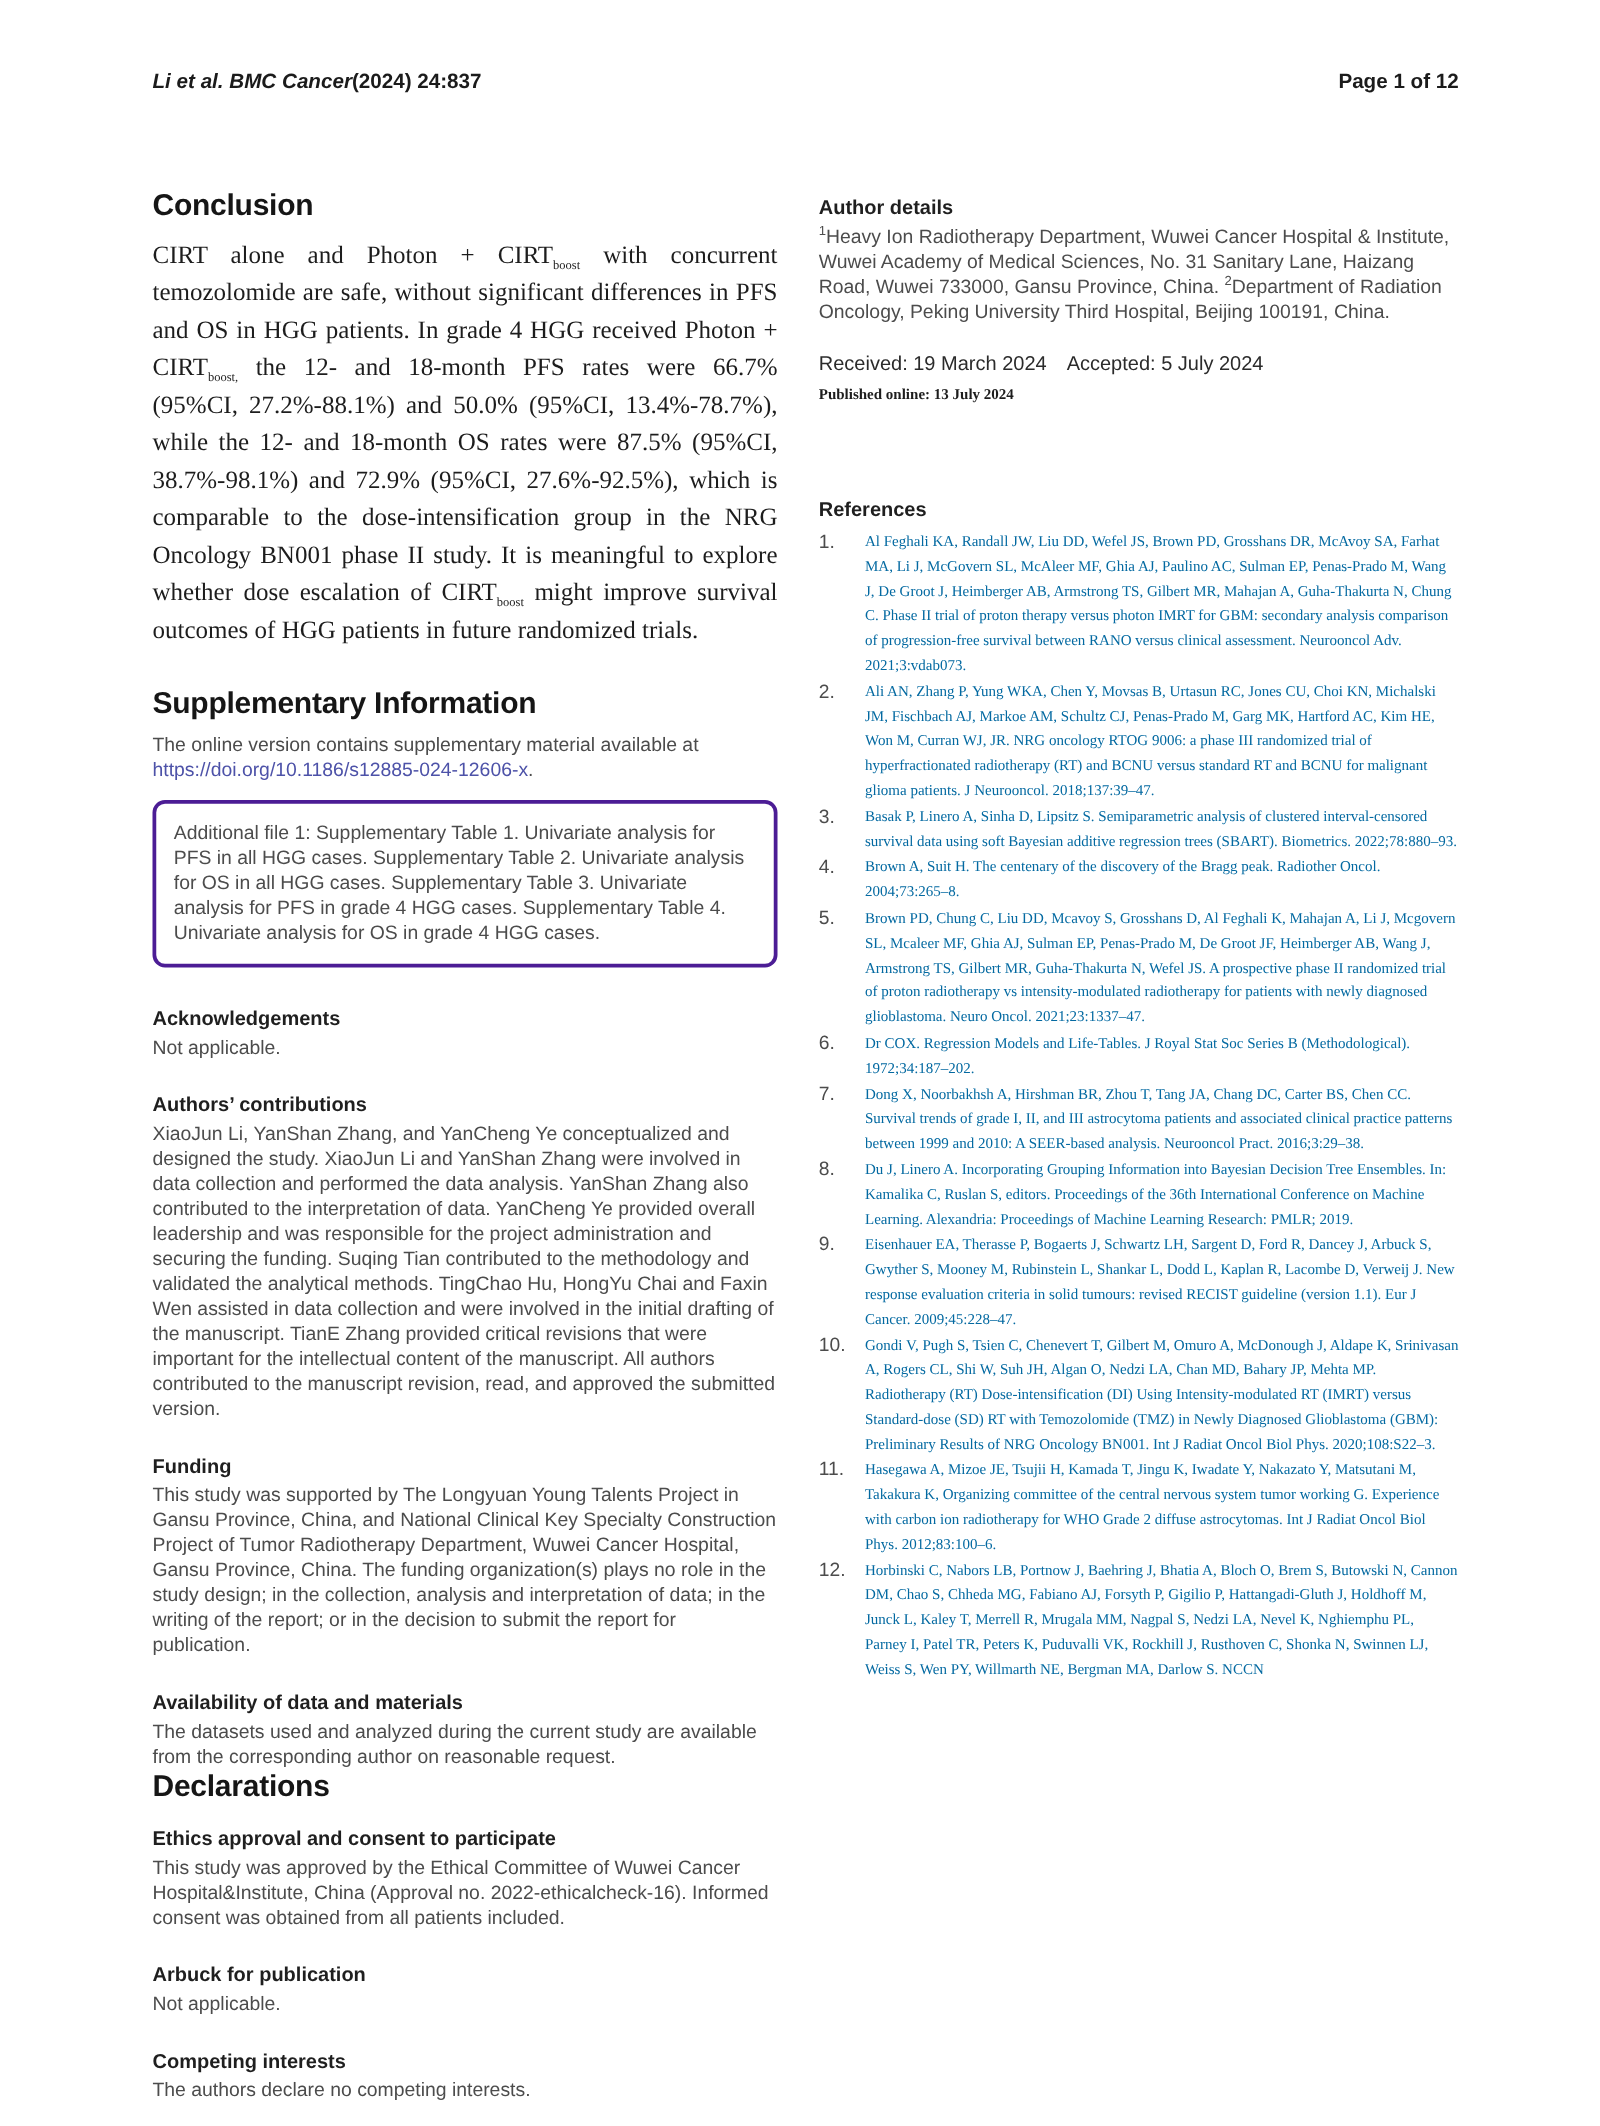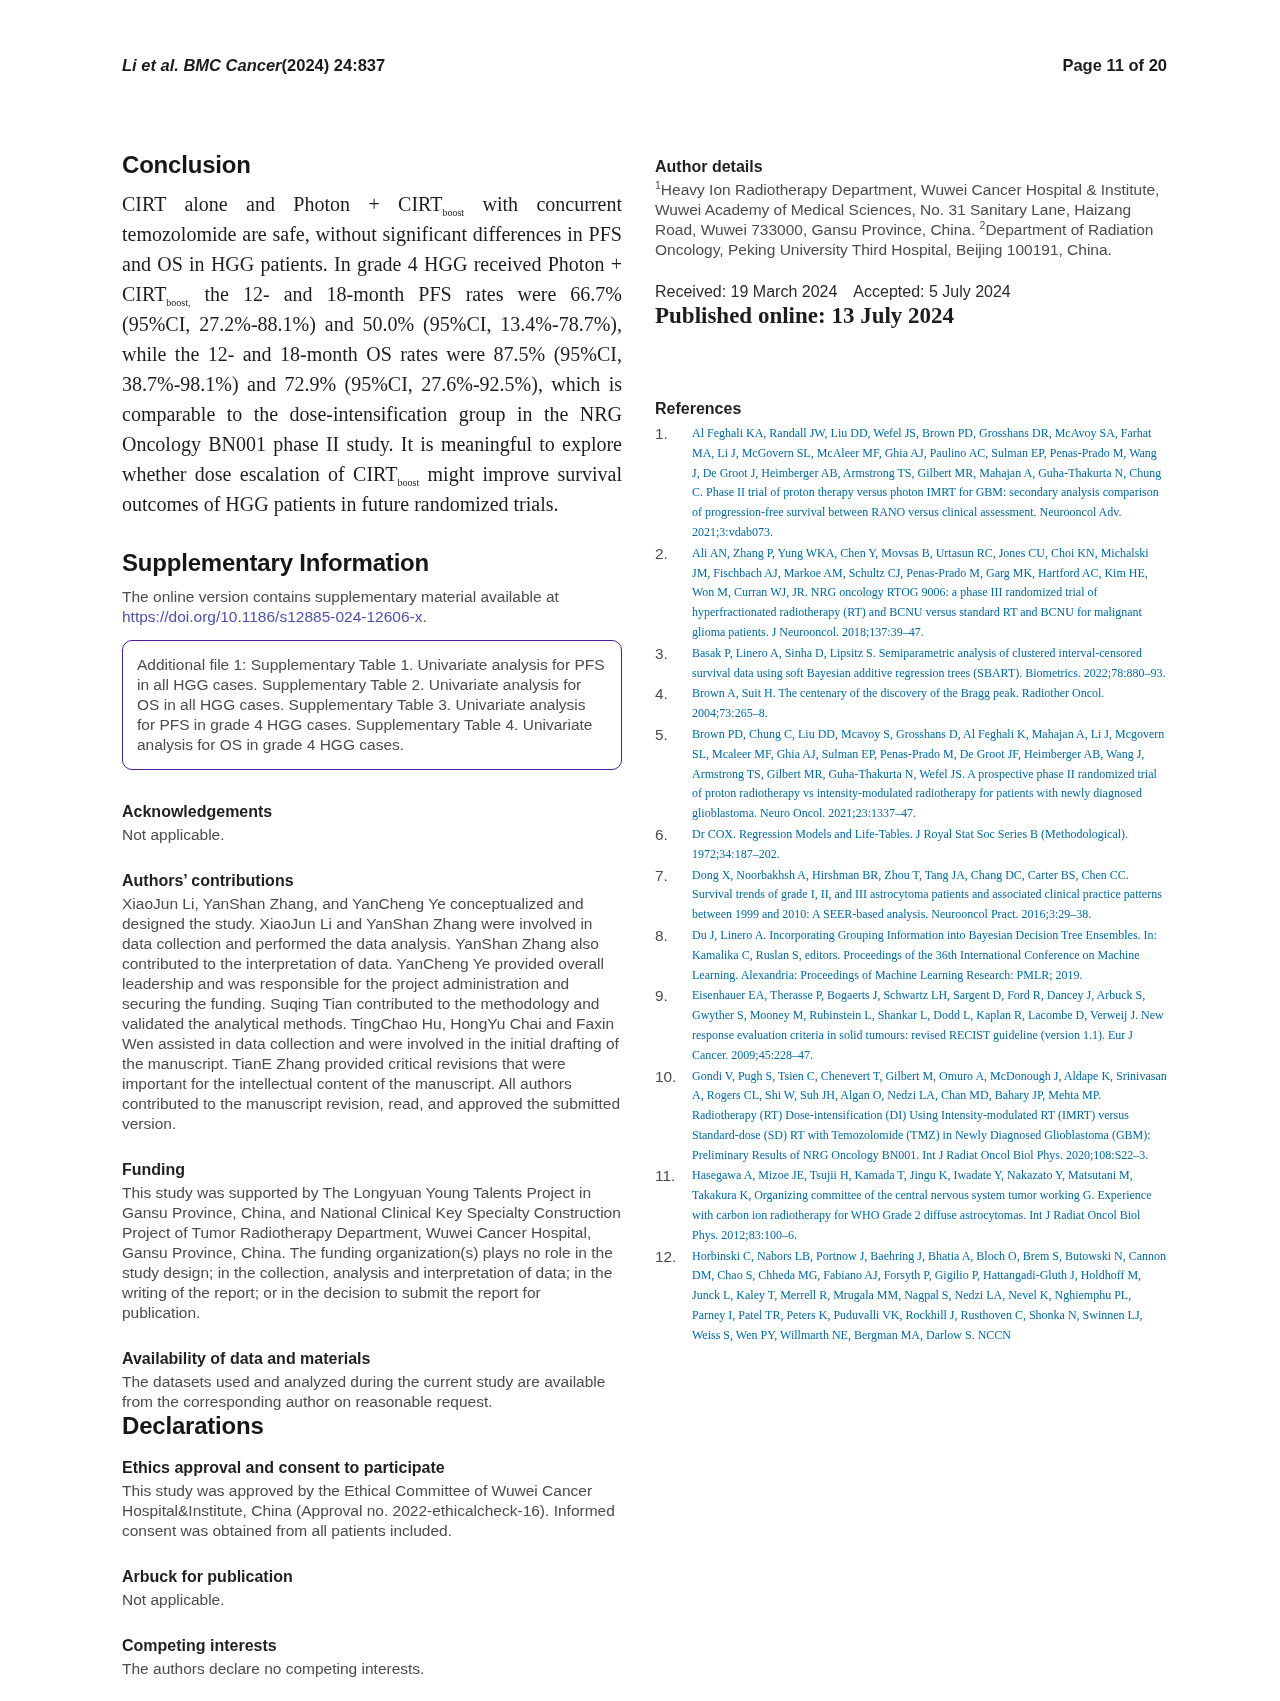--- a/index.html
+++ b/index.html
@@ -48,36 +48,36 @@
     position: relative; top: 5px; vertical-align: baseline;
   }
   .sans-par {
     font-size: 15.5px; line-height: 20px; color: #4c4c4c;
     margin: 0;
   }
   a.doi-link { text-decoration: none; cursor: pointer; }
 
   .supp-section { margin-top: 30px; }
   .supp-box {
-    border: 1px solid #4c1d95; border-radius: 10px;
+    border: 3px solid #4c1d95; border-radius: 10px;
     padding: 14px 15px 14px 14px;
     margin-top: 13px;
     font-size: 15.5px; line-height: 20px; color: #4c4c4c;
   }
 
   h2.declarations { }
 
   
   .author-details-head { margin-top: 6px !important; }
   .aff sup { font-size: 10.5px; line-height: 0; }
   .dates { margin-top: 21px; font-size: 16px; color: #2b2b2b; line-height: 22px; }
   .dates .spacer { display: inline-block; width: 16px; }
   .published {
     font-family: "Liberation Serif", serif; font-weight: 700;
-    font-size: 23px; color: #1d1d1d; line-height: 23px; margin-top: 1px;
+    font-size: 12px; color: #1d1d1d; line-height: 23px; margin-top: 1px;
   }
   .refs-head { margin-top: 72px !important; margin-bottom: 5px !important; }
   ul.refs { list-style: none; margin: 0; padding: 0; }
   ul.refs li { display: flex; margin: 0 0 1px 0; }
   .ref-num {
     flex: none; width: 37px;
     font-size: 15.4px; line-height: 19.8px; color: #4c4c4c;
   }
   .ref-text {
     flex: 1;
@@ -86,21 +86,21 @@
 </style>
 </head>
 <body>
 
 <div class="page">
 
   <div class="run-head">
     <div>
       <span class="citation">Li et al. BMC Cancer</span><span class="issue">(2024) 24:837</span>
     </div>
-    <div>Page 11 of 20</div>
+    <div>Page 1 of 12</div>
   </div>
 
   <div class="columns">
 
     <div class="col-left">
 
       <h2 class="big">Conclusion</h2>
       <p class="serif-par"><span>CIRT alone and Photon + CIRT</span><sub class="bst">boost</sub><span> with concurrent temozolomide are safe, without significant differences in PFS and OS in HGG patients. In grade 4 HGG received Photon + CIRT</span><sub class="bst">boost,</sub><span> the 12- and 18-month PFS rates were 66.7% (95%CI, 27.2%-88.1%) and 50.0% (95%CI, 13.4%-78.7%), while the 12- and 18-month OS rates were 87.5% (95%CI, 38.7%-98.1%) and 72.9% (95%CI, 27.6%-92.5%), which is comparable to the dose-intensification group in the NRG Oncology BN001 phase II study. It is meaningful to explore whether dose escalation of CIRT</span><sub class="bst">boost</sub><span> might improve survival outcomes of HGG patients in future randomized trials.</span></p>
 
       <div class="supp-section">

